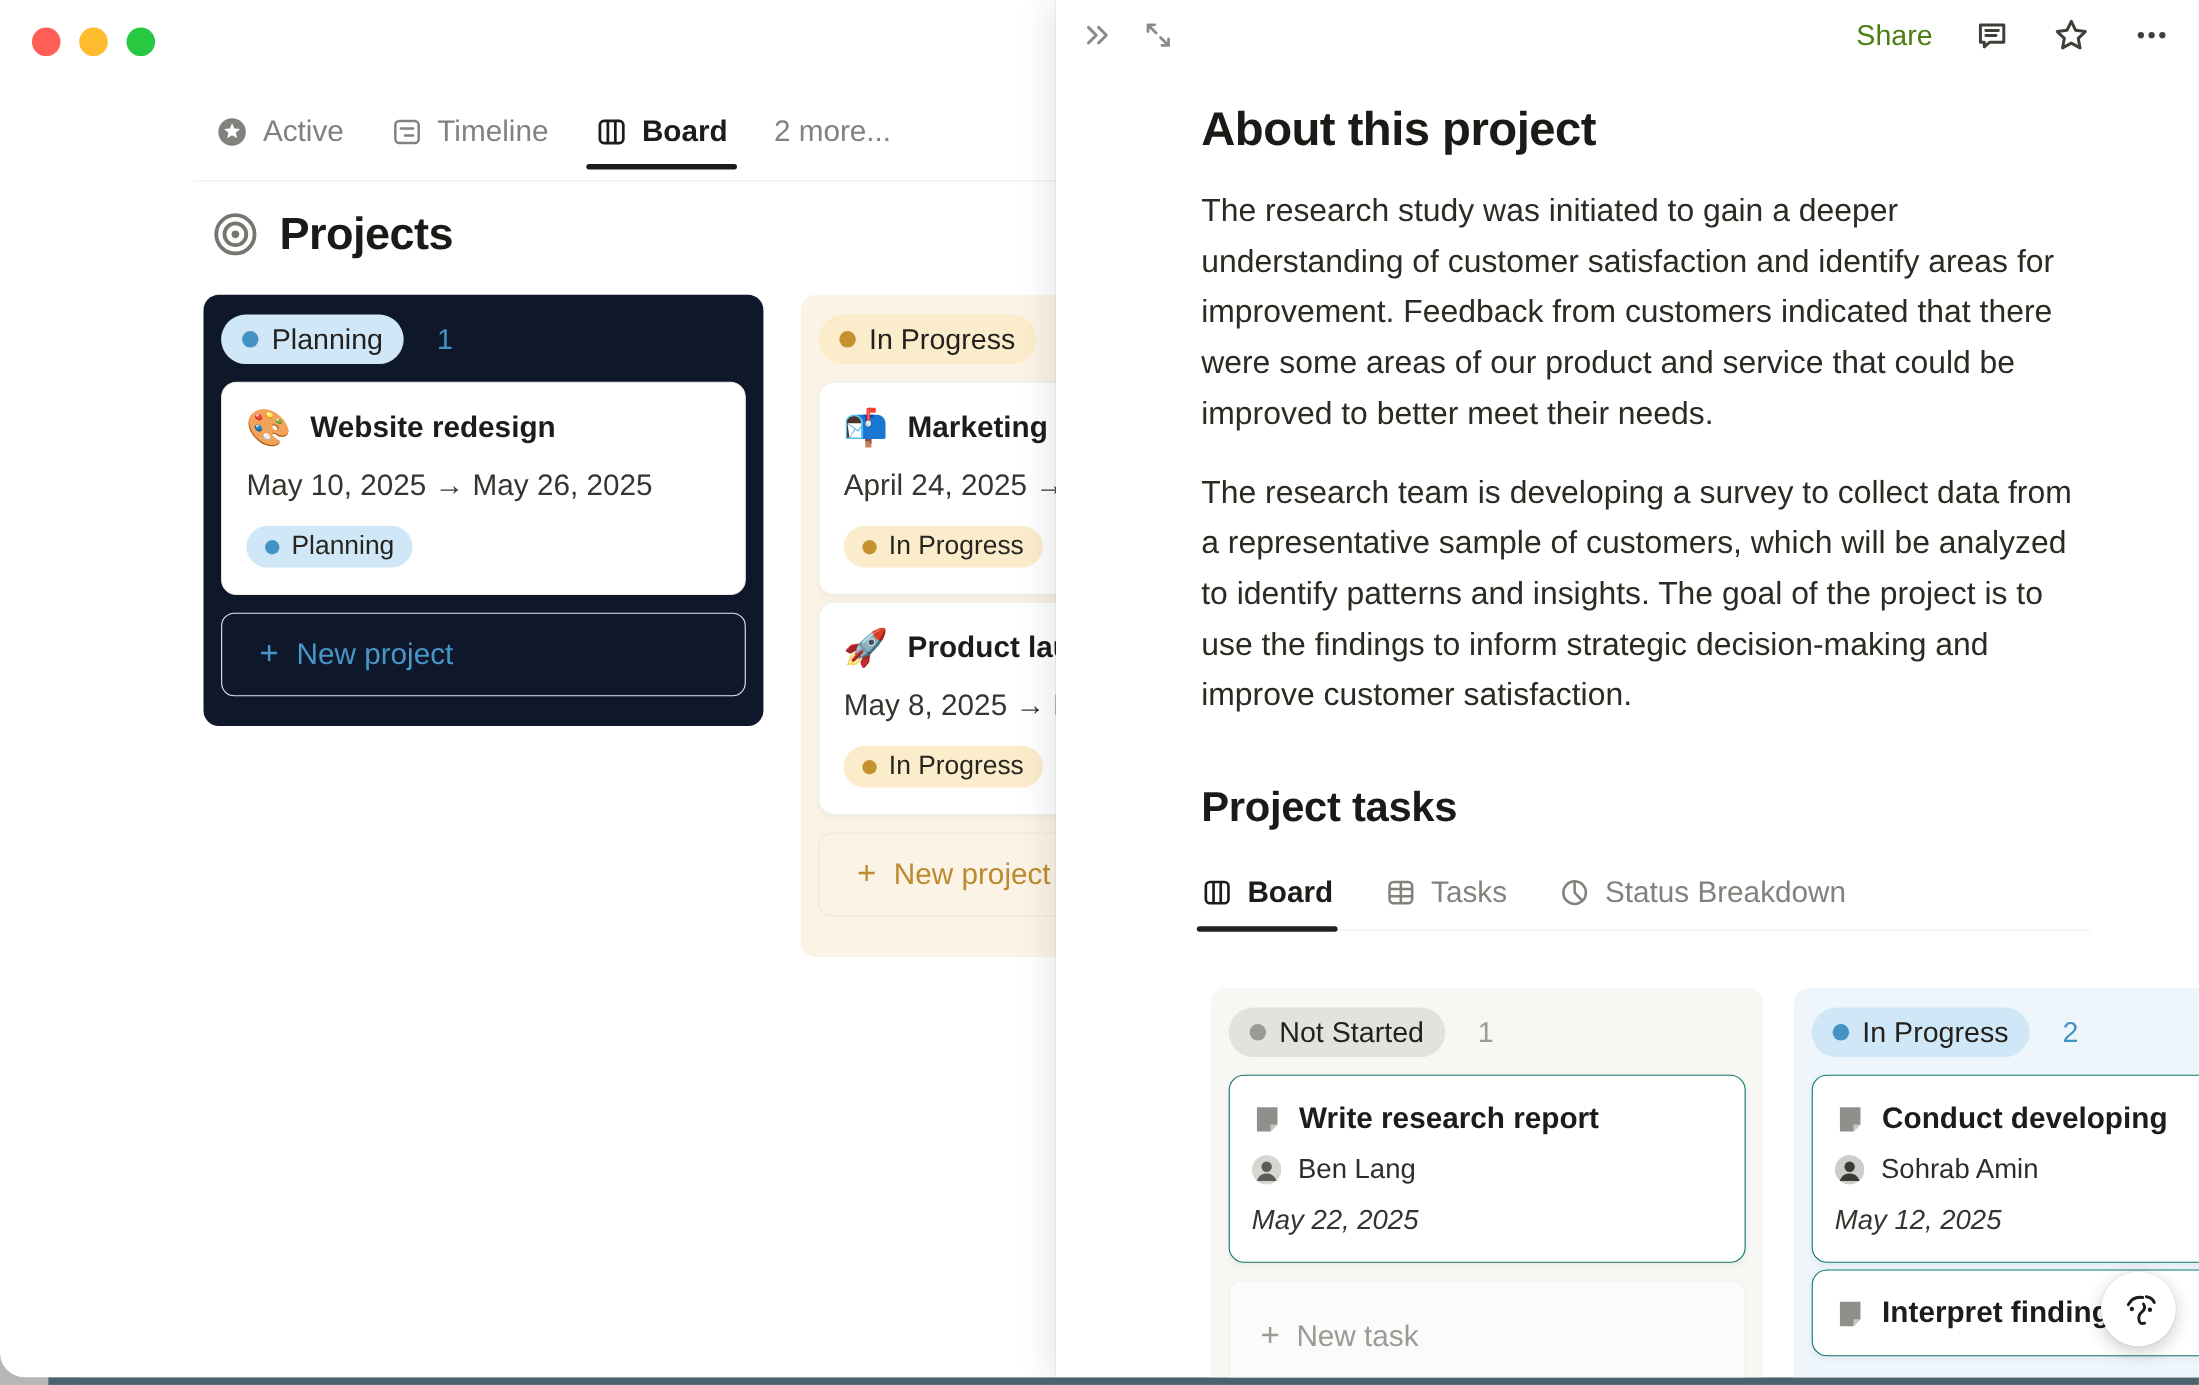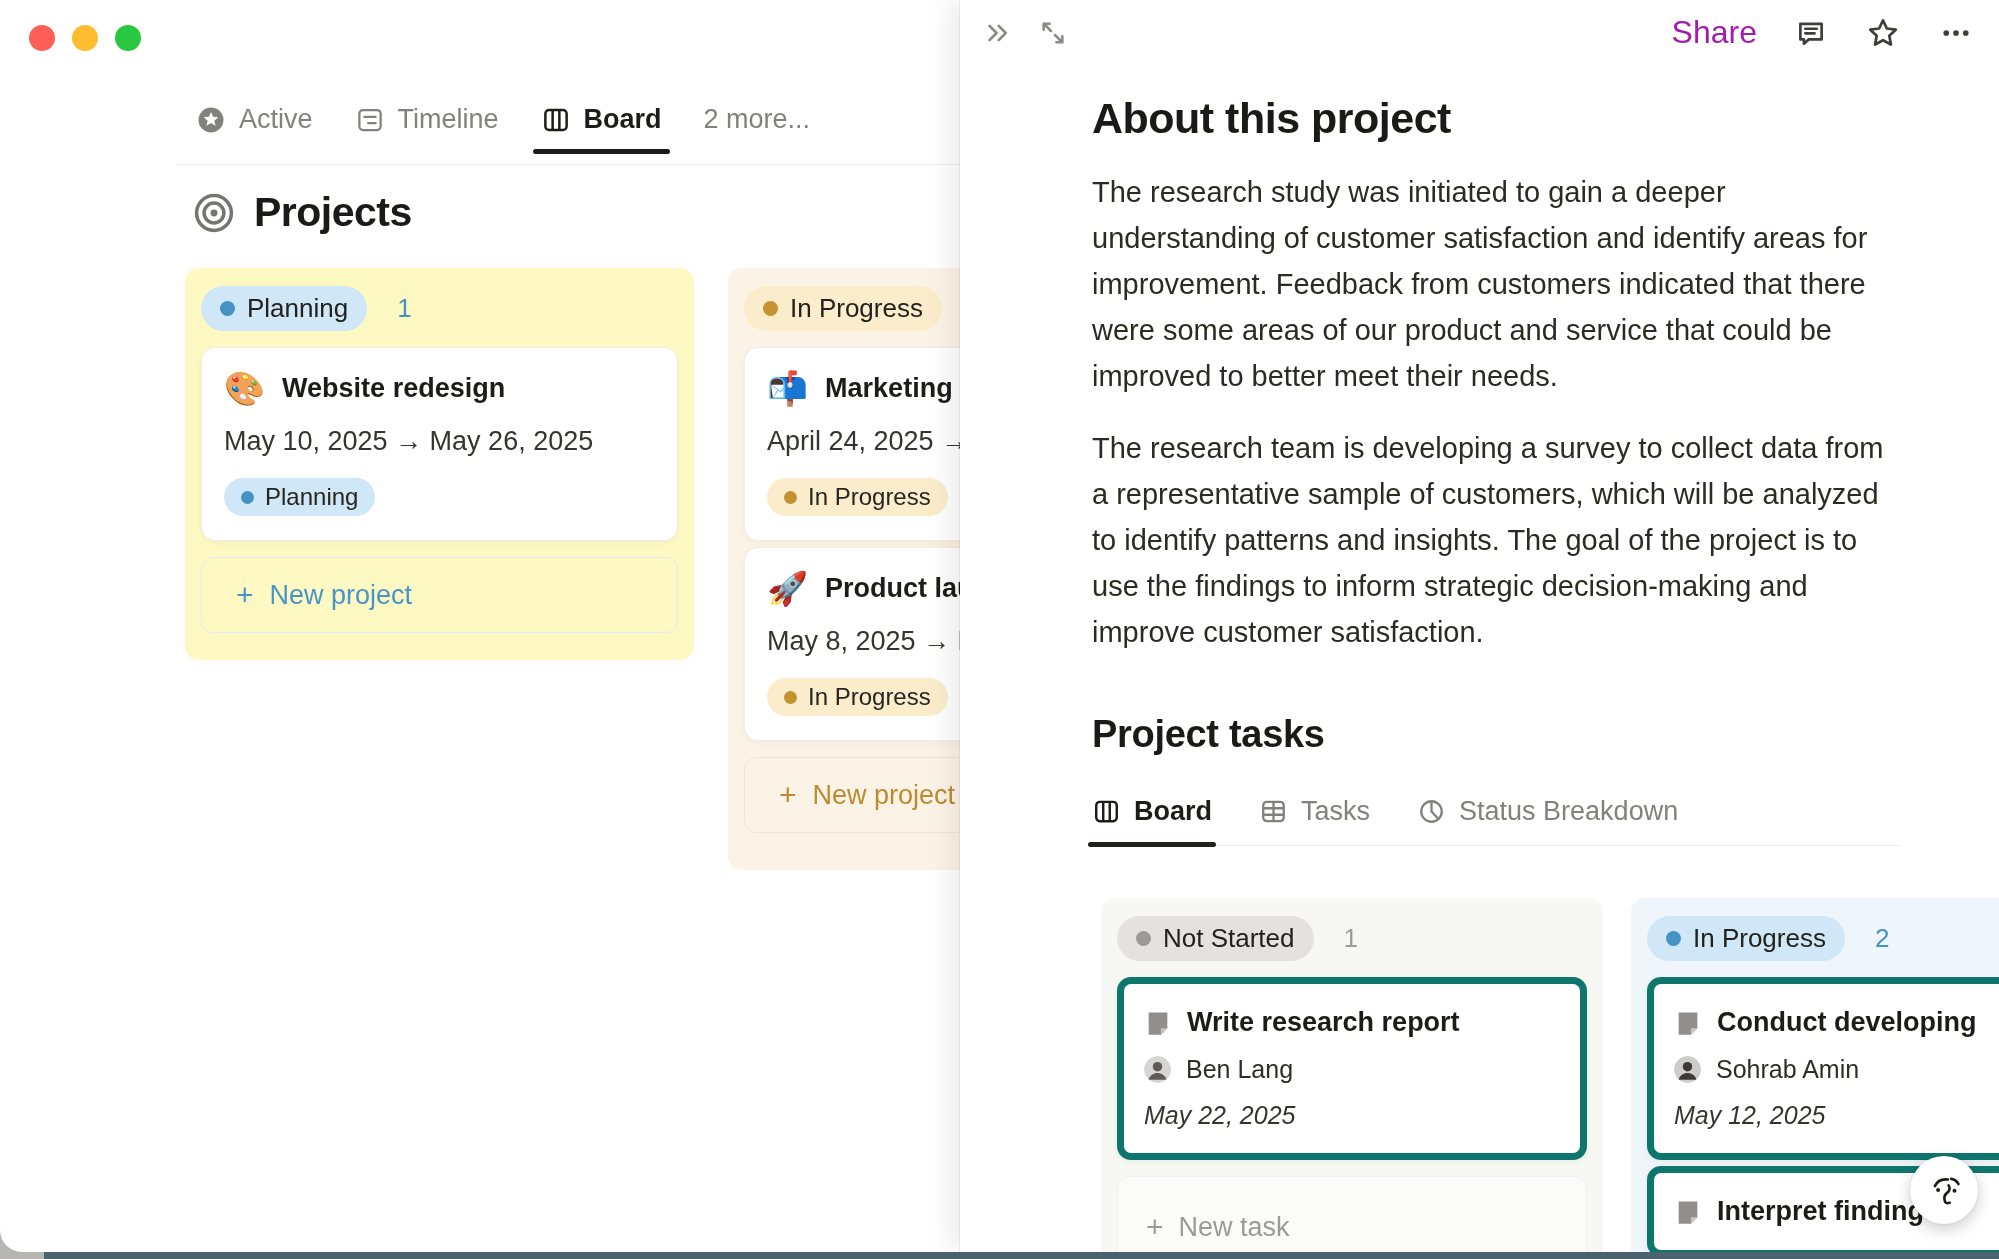--- a/index.html
+++ b/index.html
@@ -24,21 +24,21 @@
   .vtab.active::after{content:"";position:absolute;left:-8px;right:-8px;bottom:-2px;height:5px;
                       background:#1d1c19;border-radius:3px;}
   .more-tab{padding-bottom:17px;font-size:27px;color:#82817d;}
   .tab-divider{position:absolute;left:176px;top:164px;width:786px;height:1px;background:#ececea;}
 
   .page-head{position:absolute;left:192px;top:189px;display:flex;align-items:center;gap:18px;}
   .page-head .ttl{font-size:41px;font-weight:700;color:#1b1a17;letter-spacing:-.5px;}
 
   .board{position:absolute;left:185px;top:268px;display:flex;gap:34px;}
   .col{width:509px;border-radius:14px;padding:8px;box-sizing:border-box;flex-shrink:0;}
-  .col.blue-col{background:#fef9c3;height:392px;}
+  .col.blue-col{background:#0f172a;height:392px;}
   .col.tan-col{background:#fbf4e6;height:602px;}
   .pill-row{display:flex;align-items:center;gap:30px;padding:10px 10px 10px 8px;}
   .status-pill{display:inline-flex;align-items:center;gap:12px;padding:7px 19px;border-radius:23px;
                font-size:26px;font-weight:500;color:#22211d;}
   .status-pill .dot{width:15px;height:15px;border-radius:50%;}
   .pill-blue{background:#cfe7f6}.pill-blue .dot{background:#4593c5}
   .pill-tan{background:#fbeccb}.pill-tan .dot{background:#c5922f}
   .pill-gray{background:#e3e2df}.pill-gray .dot{background:#9b9a95}
   .count{font-size:26px;font-weight:500;}
   .count.blue{color:#4593c5}.count.gray{color:#9c9b96}
@@ -60,39 +60,39 @@
   .new-btn.tan{border:1px solid #f1e7d0;color:#bd8a2f;}
   .plus{font-size:30px;line-height:1;font-weight:400;}
 
   
   .right-pane{position:absolute;left:960px;top:0;bottom:0;width:1039px;background:#fff;
               box-shadow:-10px 0 26px rgba(0,0,0,.08), -1px 0 0 rgba(0,0,0,.05);}
   .topbar{position:absolute;left:21px;top:14px;right:25px;display:flex;align-items:center;
           justify-content:space-between;}
   .tb-left{display:flex;align-items:center;gap:22px;color:#8b8a85;}
   .tb-right{display:flex;align-items:center;gap:37px;color:#3f3e39;}
-  .share{font-size:32px;color:#a21caf;}
+  .share{font-size:26px;color:#4d7c0f;}
   .tb-btn{display:flex;align-items:center;cursor:default;}
 
   .doc{position:absolute;left:132px;top:0;width:860px;}
   .doc h1{margin:94px 0 0;font-size:43px;font-weight:700;color:#1b1a17;letter-spacing:-.5px;}
   .doc p{margin:26px 0 0;width:795px;font-size:29px;line-height:46px;color:#2b2a23;}
   .doc h2{margin:58px 0 0;font-size:38px;font-weight:700;color:#1b1a17;letter-spacing:-.3px;}
   .task-tabs{margin-top:40px;width:808px;border-bottom:1px solid #ececea;display:flex;gap:47px;
              font-size:27px;color:#82817c;}
   .ttab{display:flex;align-items:center;gap:13px;padding-bottom:18px;position:relative;cursor:default;}
   .ttab.active{color:#1d1c19;font-weight:700;}
   .ttab.active::after{content:"";position:absolute;left:-4px;right:-4px;bottom:-2px;height:5px;
                       background:#22211d;border-radius:3px;}
 
   .task-board{position:absolute;left:141px;top:898px;display:flex;gap:28px;}
   .tcol{width:502px;border-radius:14px;padding:8px;box-sizing:border-box;height:430px;flex-shrink:0;}
   .tcol.gray-col{background:#f7f7f4;}
   .tcol.blue-col2{background:#eef6fb;width:520px;}
-  .tcard{background:#fff;border:7px solid #0f766e;border-radius:14px;margin:6px 8px 0;
+  .tcard{background:#fff;border:1px solid #0f766e;border-radius:14px;margin:6px 8px 0;
          box-shadow:0 2px 6px rgba(15,15,15,.05);padding:23px 20px;display:flex;
          flex-direction:column;gap:17px;}
   .trow{display:flex;align-items:center;gap:15px;}
   .ttitle{font-size:27px;font-weight:700;color:#1d1c19;white-space:nowrap;}
   .aname{font-size:25px;color:#2e2d28;}
   .tdate{font-size:25px;color:#35342e;font-style:italic;}
   .avatar{width:27px;height:27px;border-radius:50%;overflow:hidden;flex-shrink:0;}
   .newtask{margin:16px 8px 0;height:100px;border-radius:12px;background:#fbfbfa;
            border:1px solid #f1f0ee;display:flex;align-items:center;gap:15px;padding-left:28px;
            font-size:27px;color:#9b9a96;}

